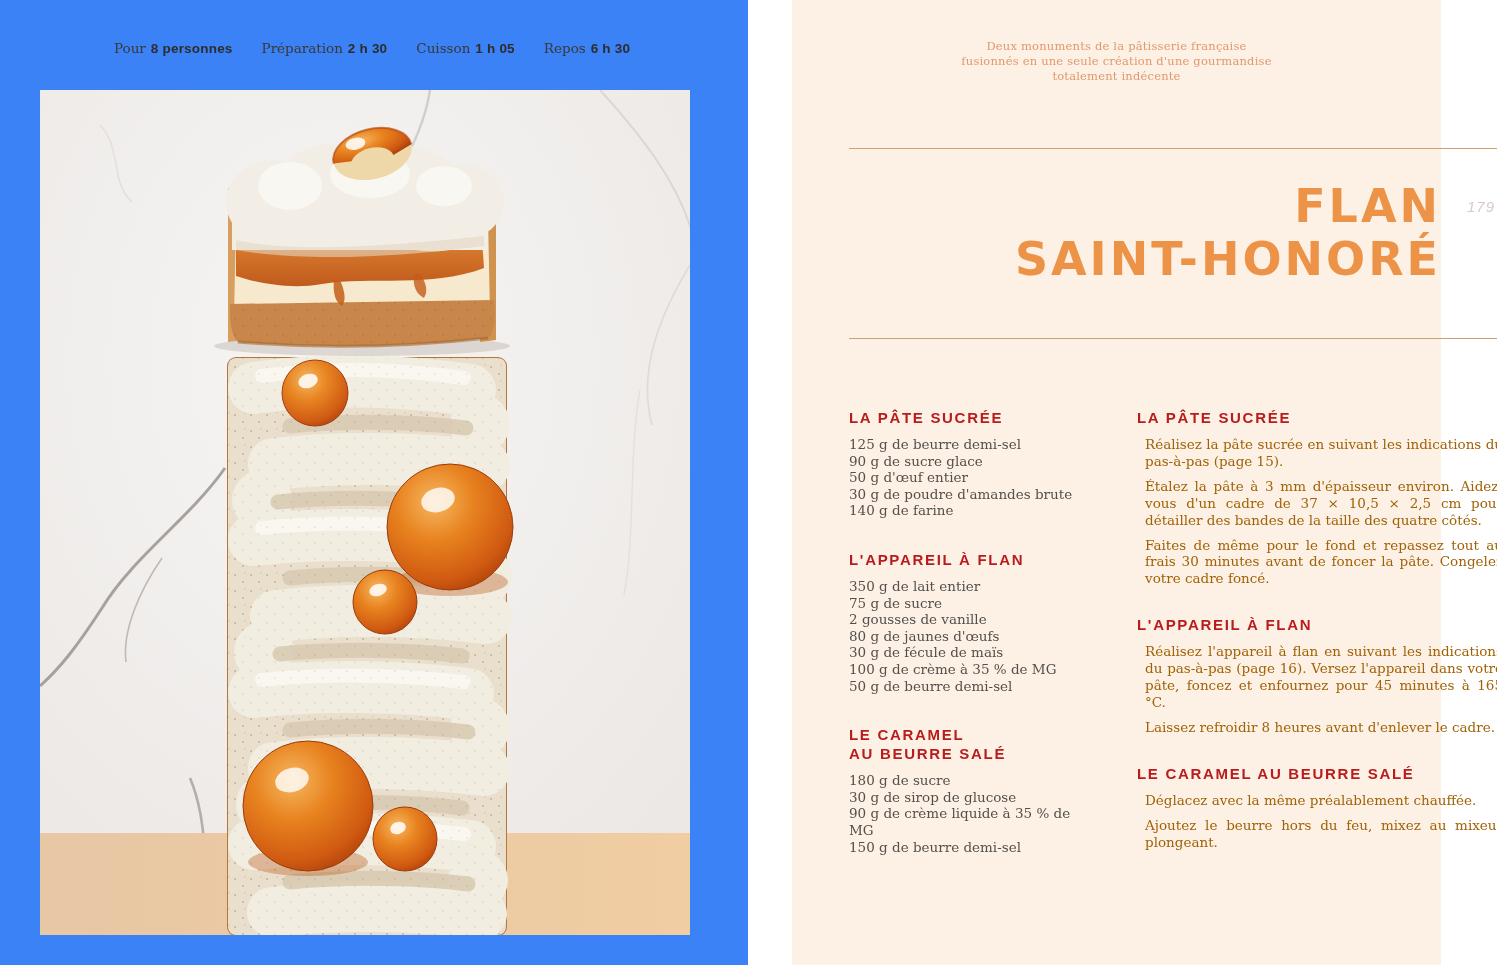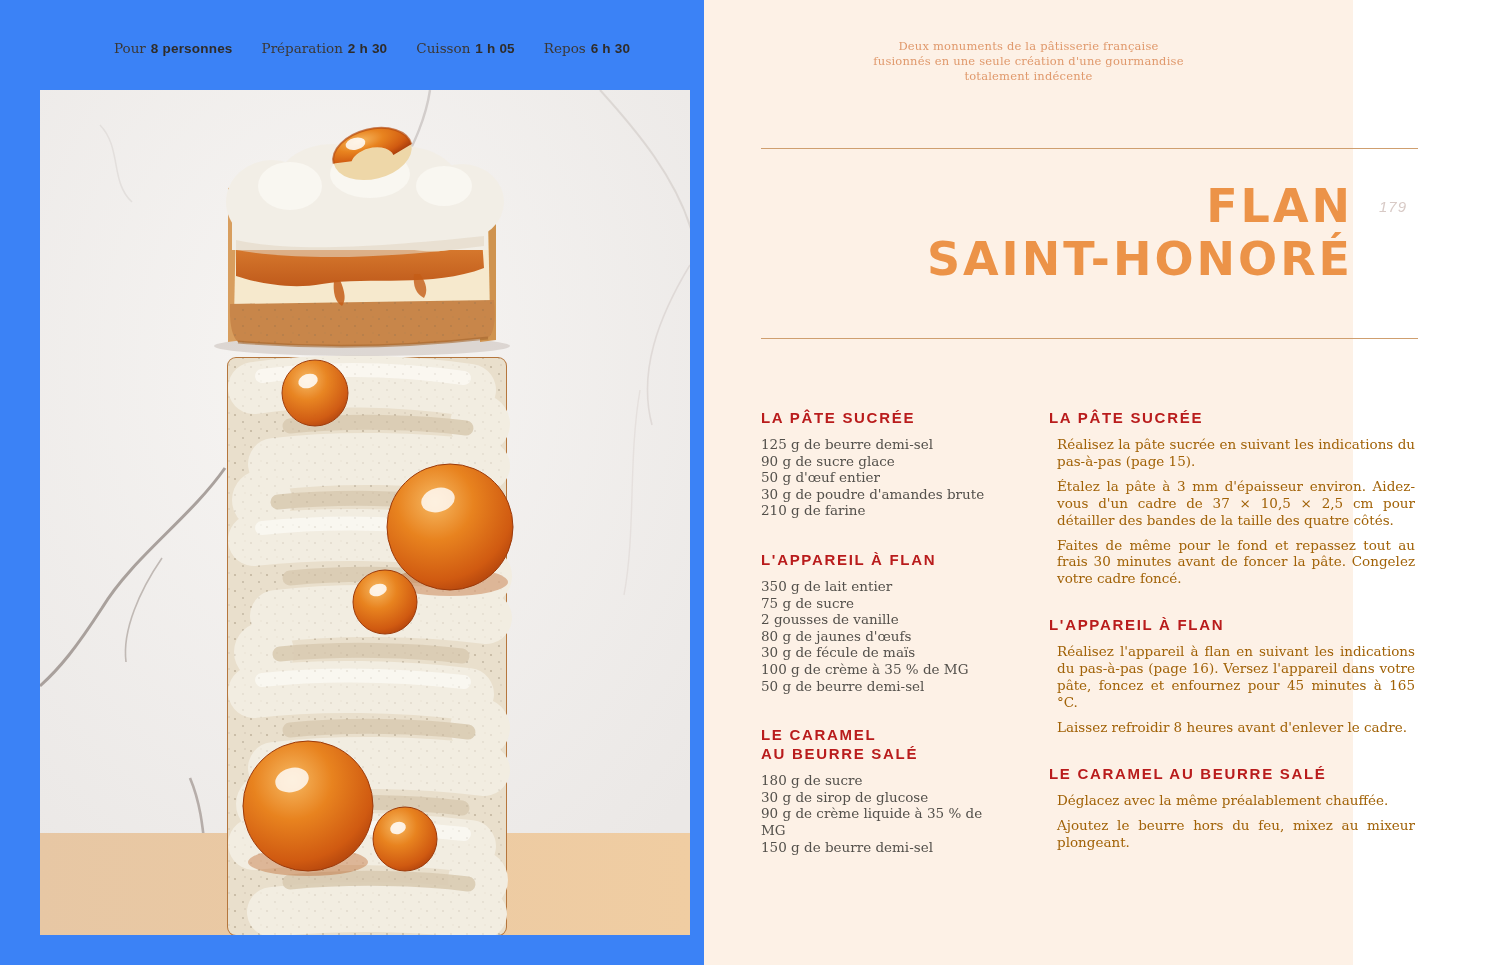--- a/index.html
+++ b/index.html
@@ -4,21 +4,21 @@
 <style>
   html,body{margin:0;padding:0;}
   body{
     width:1497px;height:965px;position:relative;overflow:hidden;
     background:#ffffff;
     font-family:"DejaVu Serif", serif;
     -webkit-font-smoothing:antialiased;
   }
   .page{position:absolute;top:0;height:965px;}
   .page-left{left:0;width:748px;background:#3b82f6;}
-  .page-right{left:704px;width:649px;background:#fdf1e6;}
+  .page-right{left:792px;width:649px;background:#fdf1e6;}
 
   
   .meta-row{
     position:absolute;left:114px;top:40px;display:flex;gap:29px;
     font-size:13.5px;color:#3b3835;white-space:nowrap;
   }
   .meta-item .lbl{font-family:"DejaVu Serif",serif;margin-right:5px;}
   .meta-item .val{font-family:"Liberation Sans",sans-serif;font-weight:700;letter-spacing:.2px;color:#2f2c29;}
 
   .photo-wrap{position:absolute;left:40px;top:90px;width:650px;height:845px;}
@@ -242,21 +242,21 @@
 
   <div class="col col-ingredients">
 
     <div class="ing-block">
       <h3 class="sec-title">LA PÂTE SUCRÉE</h3>
       <ul class="ing-list">
         <li>125 g de beurre demi-sel</li>
         <li>90 g de sucre glace</li>
         <li>50 g d'œuf entier</li>
         <li>30 g de poudre d'amandes brute</li>
-        <li>210 g de farine</li>
+        <li>140 g de farine</li>
       </ul>
     </div>
 
     <div class="ing-block">
       <h3 class="sec-title">L'APPAREIL À FLAN</h3>
       <ul class="ing-list">
         <li>350 g de lait entier</li>
         <li>75 g de sucre</li>
         <li>2 gousses de vanille</li>
         <li>80 g de jaunes d'œufs</li>

